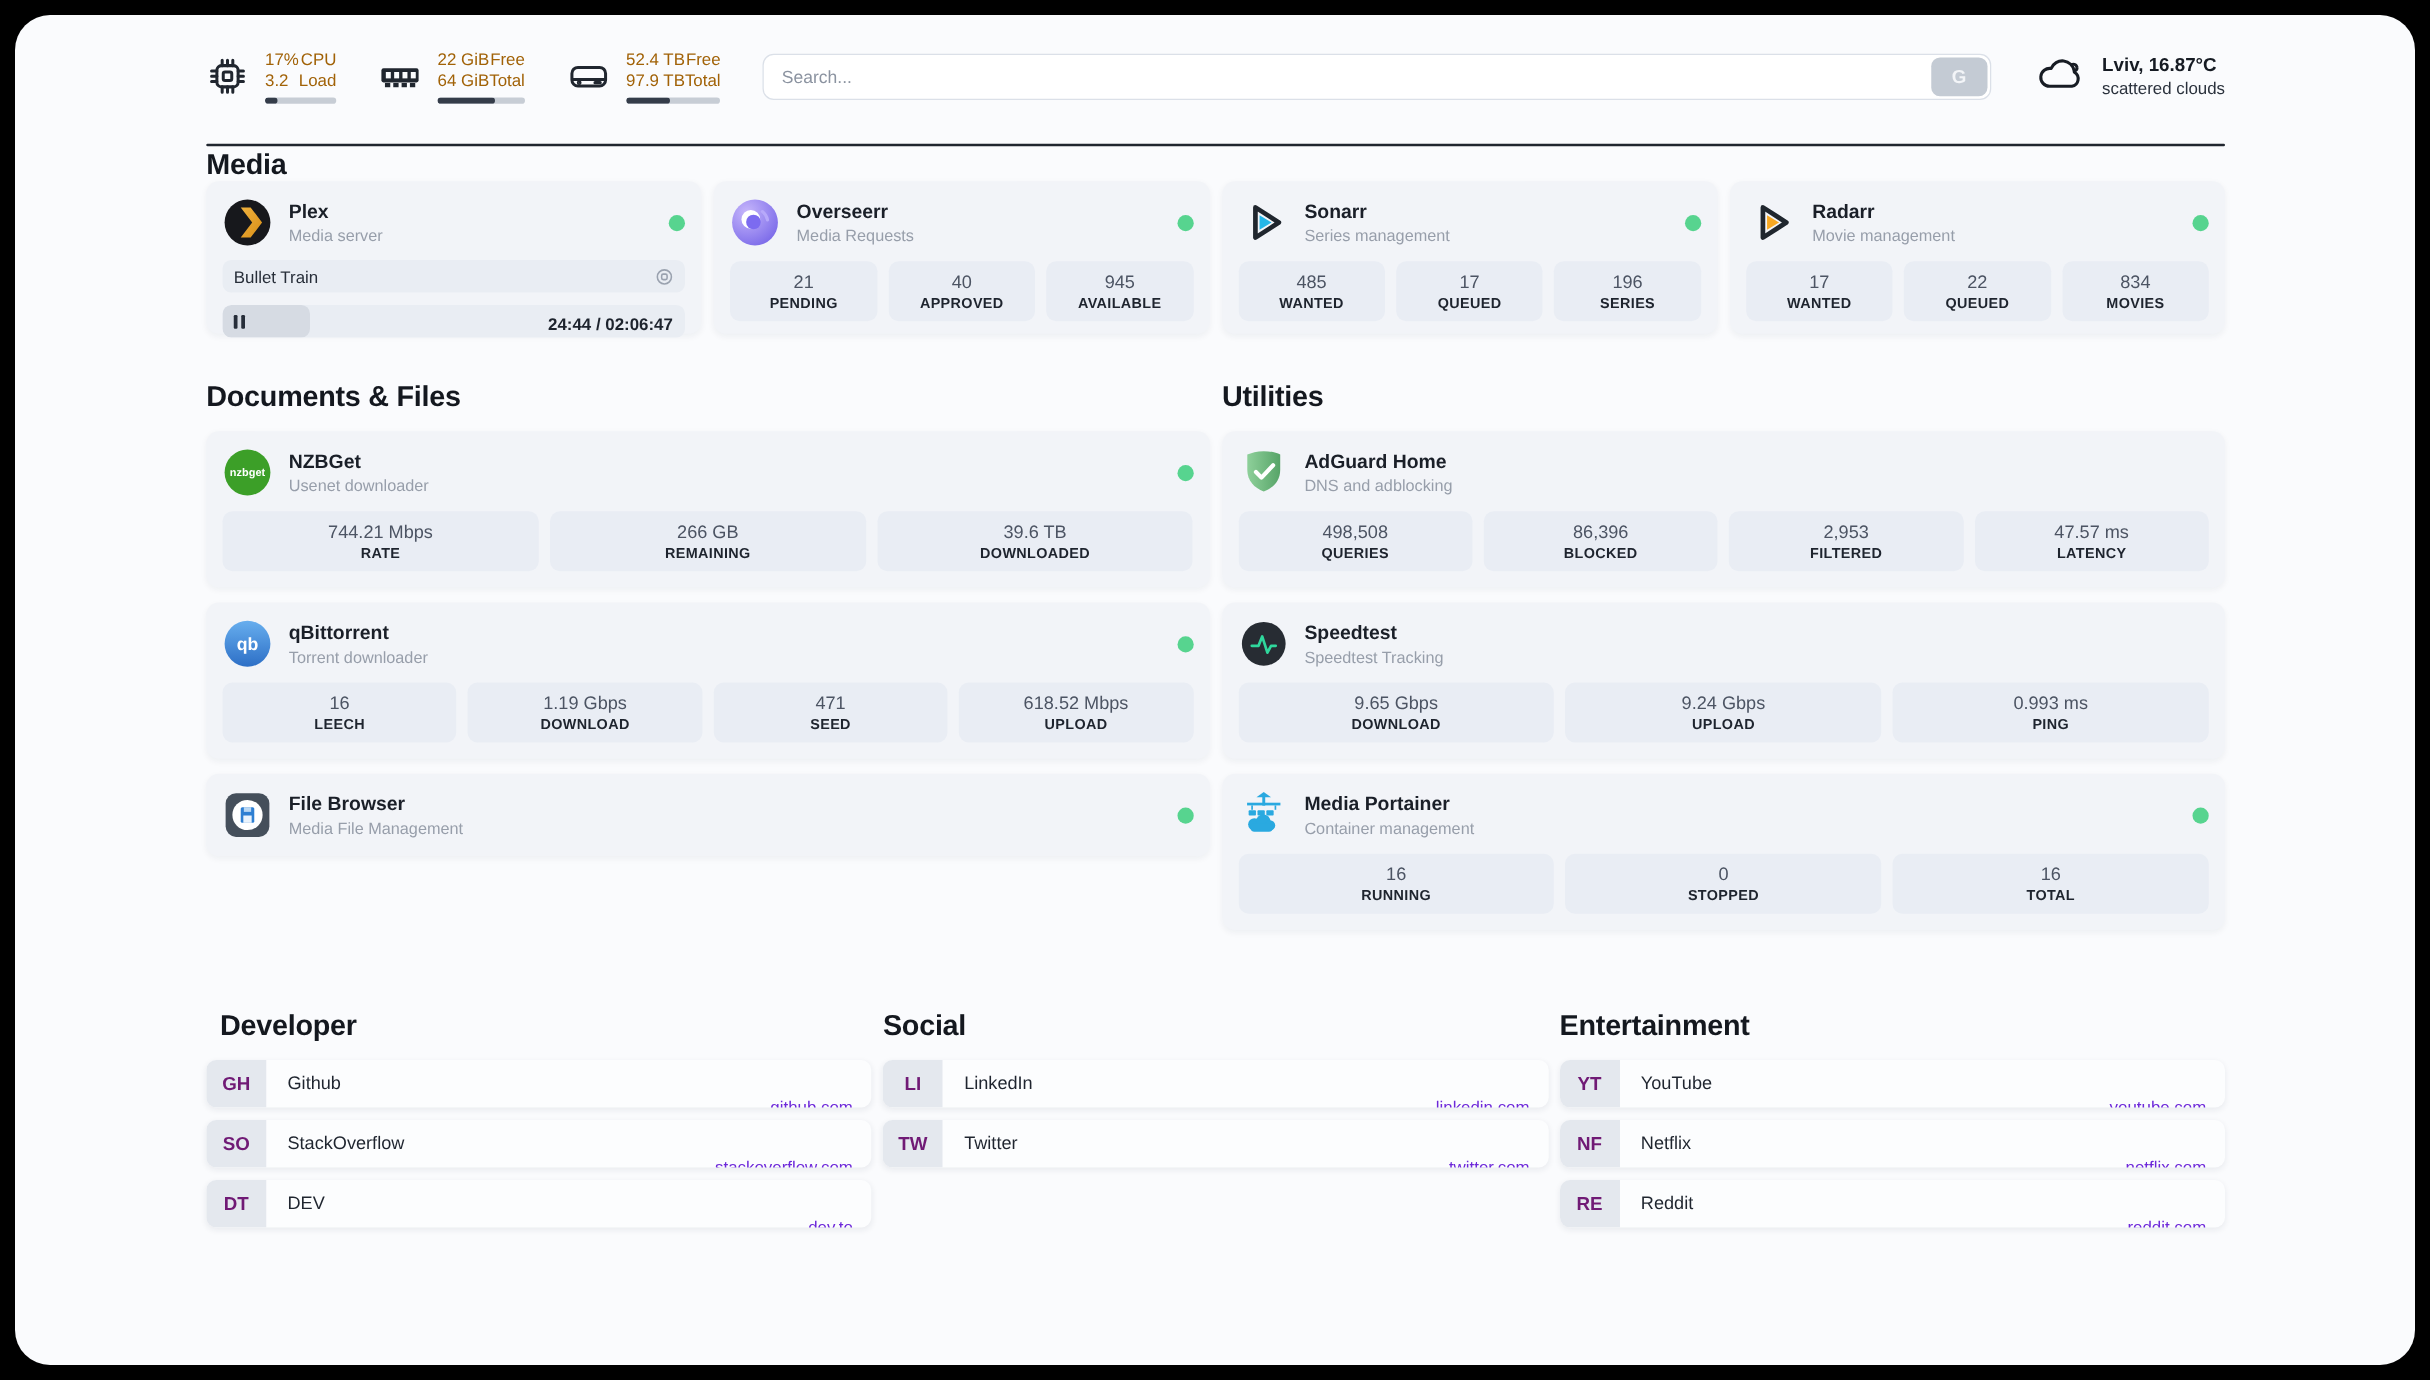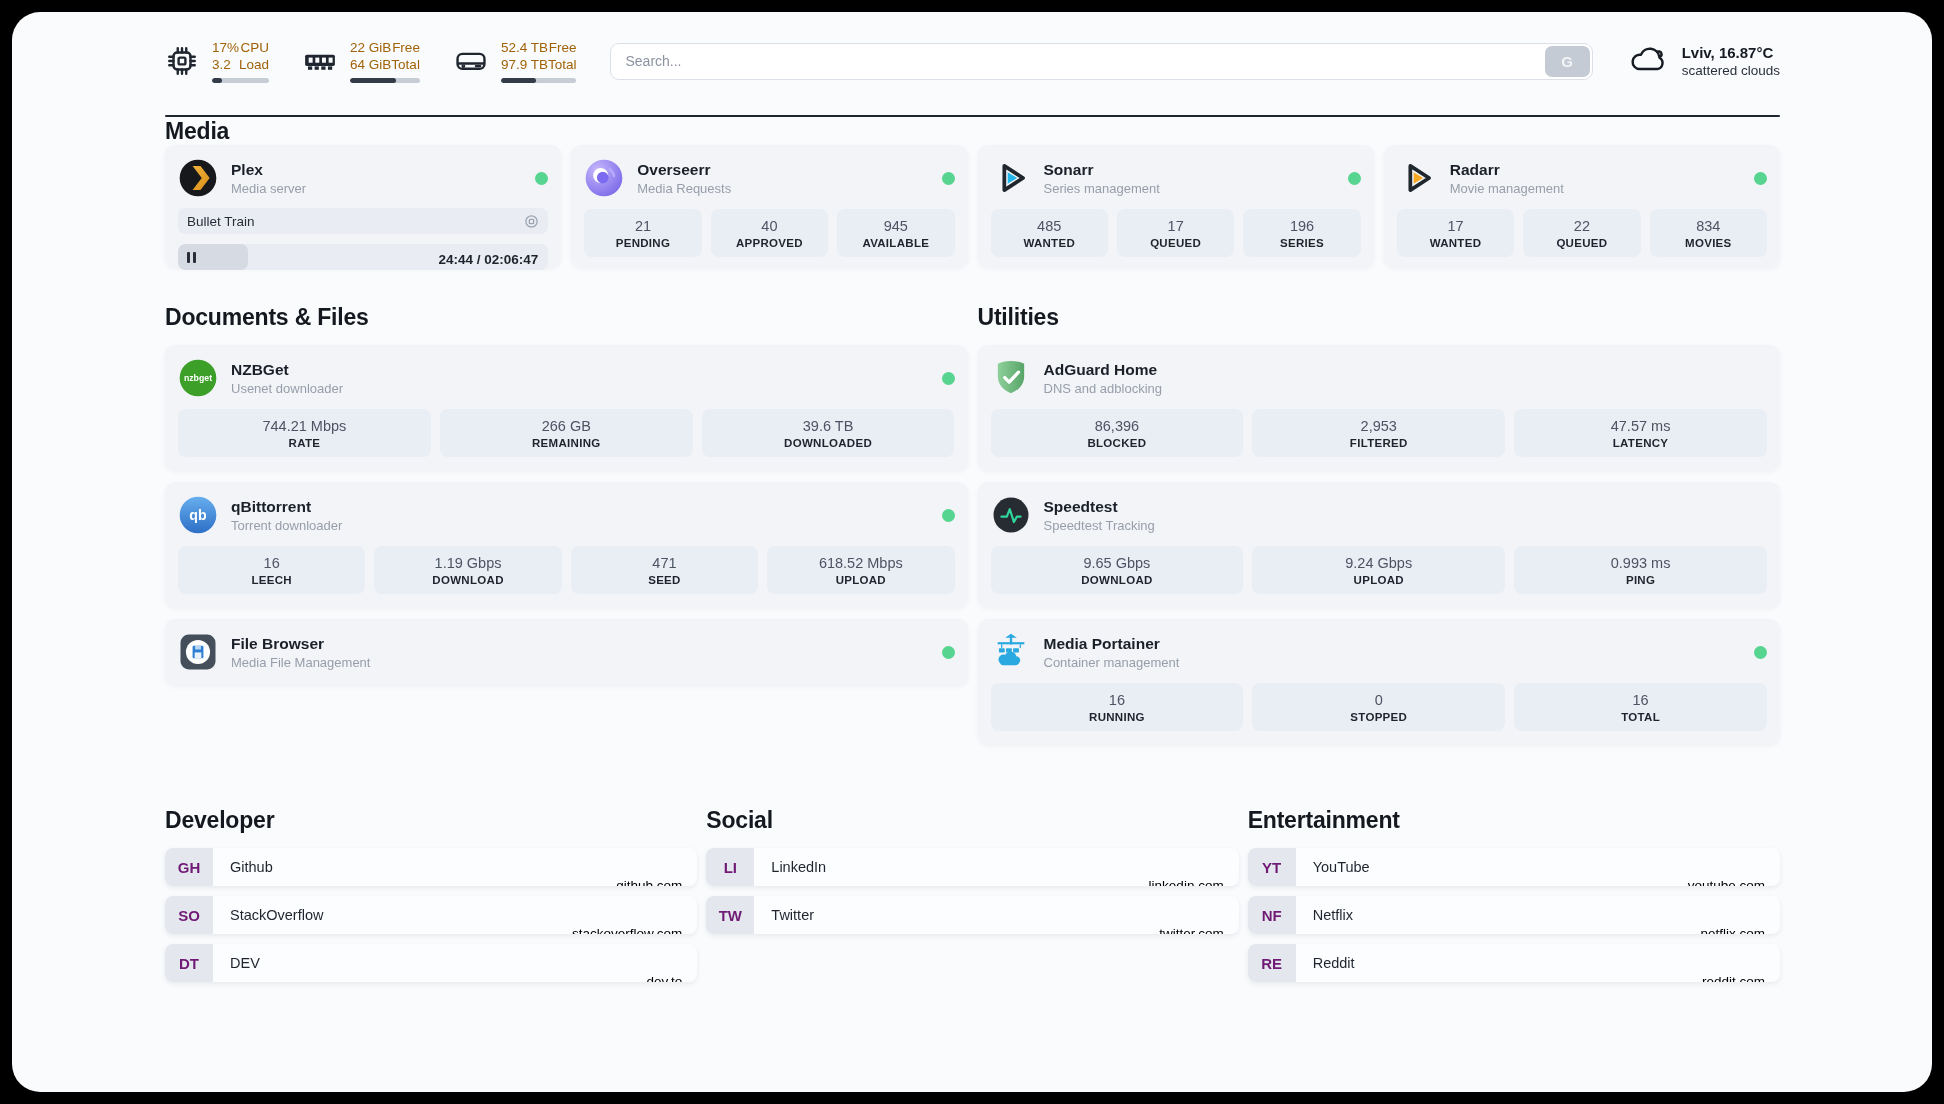--- a/index.html
+++ b/index.html
@@ -117,21 +117,21 @@
     background:#fcfdfe; border-radius:8px; margin-bottom:10px;
     box-shadow:0 2px 5px rgba(25,35,60,.08);
     overflow:hidden; cursor:pointer;
   }
   .bm-badge {
     width:48px; align-self:stretch; background:#e4e8ee;
     display:flex; align-items:center; justify-content:center;
     font-size:15px; font-weight:600; color:#701a75;
   }
   .bm-name { margin-left:17px; font-size:14.5px; font-weight:500; color:#1f252f; }
-  .bm-url  { margin-left:auto; margin-right:15px; font-size:13.5px; color:#000000;margin-top:37px; }
+  .bm-url  { margin-left:auto; margin-right:15px; font-size:13.5px; color:#6d28d9;margin-top:37px; }
 </style>
 </head>
 <body>
 
 <div class="frame">
 
   <div class="topbar">
 
     <div class="sys-widget">
       <span class="sys-icon">
@@ -489,20 +489,24 @@
               <path d="M24 3.5c6.6 0 12.2 1.6 15.8 3.3V21.5c0 10.3-6.6 17-15.8 20.8C14.8 38.5 8.2 31.8 8.2 21.5V6.8C11.8 5.1 17.4 3.5 24 3.5z" fill="url(#agg)"></path>
               <path d="M16.5 23.5l5.3 5.4L33 17" stroke="#fff" stroke-width="4" fill="none" stroke-linecap="round" stroke-linejoin="round"></path>
             </svg>
           </span>
           <div class="app-meta">
             <div class="app-name">AdGuard Home</div>
             <div class="app-sub">DNS and adblocking</div>
           </div>
         </div>
         <div class="stats-row">
+          <div class="stat">
+            <div class="stat-value">498,508</div>
+            <div class="stat-label">QUERIES</div>
+          </div>
           <div class="stat">
             <div class="stat-value">86,396</div>
             <div class="stat-label">BLOCKED</div>
           </div>
           <div class="stat">
             <div class="stat-value">2,953</div>
             <div class="stat-label">FILTERED</div>
           </div>
           <div class="stat">
             <div class="stat-value">47.57 ms</div>
@@ -577,21 +581,21 @@
             <div class="stat-value">16</div>
             <div class="stat-label">TOTAL</div>
           </div>
         </div>
       </div>
     </div>
   </div>
 
   <div class="three-col">
     <div class="col">
-      <h2 class="section-title" style="margin-bottom:14px;">Developer</h2>
+      <h2 class="section-title" style="margin-bottom:14px;margin-left:11px;">Developer</h2>
       <div class="bm-row">
         <span class="bm-badge">GH</span>
         <span class="bm-name">Github</span>
         <span class="bm-url">github.com</span>
       </div>
       <div class="bm-row">
         <span class="bm-badge">SO</span>
         <span class="bm-name">StackOverflow</span>
         <span class="bm-url">stackoverflow.com</span>
       </div>

